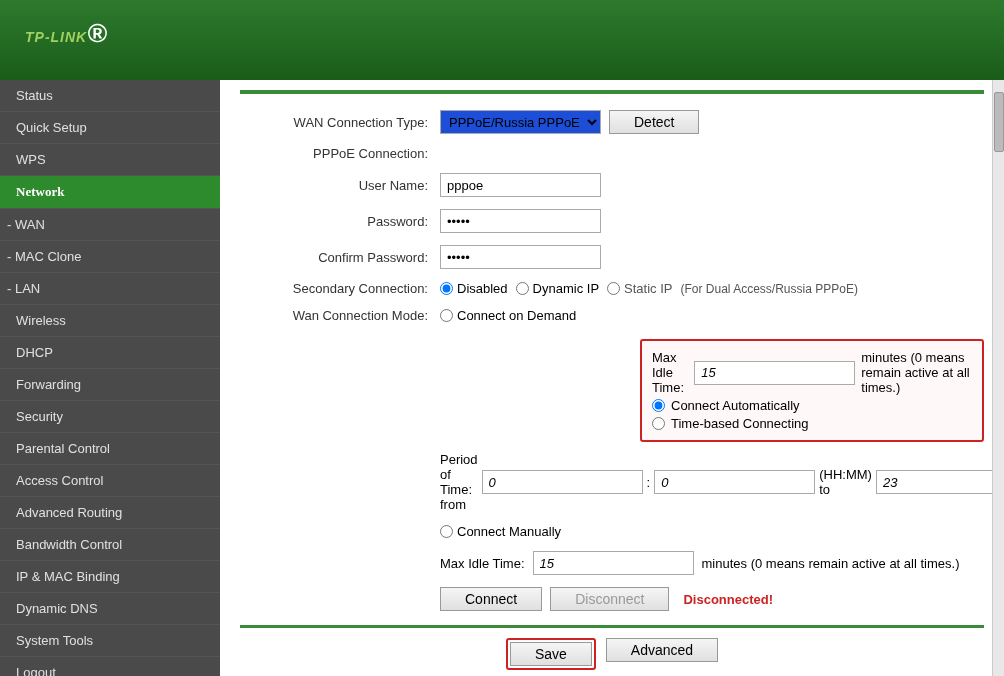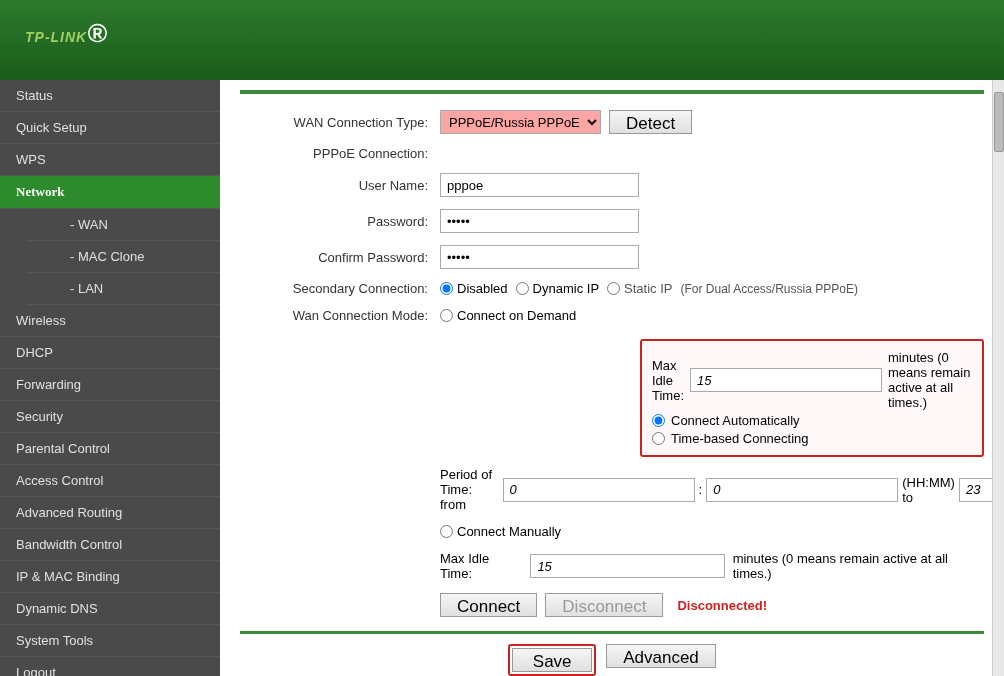--- a/index.html
+++ b/index.html
@@ -39,21 +39,21 @@
     .sidebar-item {
       display: block;
       padding: 8px 16px;
       color: #e0e0e0;
       text-decoration: none;
       font-size: 13px;
       cursor: pointer;
       border-bottom: 1px solid #555;
     }
     .sidebar-item.active { background: #2d8a2d; color: white; font-weight: bold; font-family: Liberation Serif, serif; }
-    .sidebar-item.sub { padding-left: 42px; margin-left: 28px; }
+    .sidebar-item.sub { padding-left: 7px; }
 
     
     .content {
       flex: 1;
       background: white;
       overflow-y: auto;
       padding: 10px 20px;
       position: relative;
     }
 
@@ -79,37 +79,37 @@
     .form-control {
       display: flex;
       align-items: center;
       gap: 8px;
     }
 
     input[type="text"], input[type="password"] {
       border: 1px solid #aaa;
       padding: 3px 6px;
       font-size: 13px;
-      width: 199px;
+      width: 161px;
       height: 24px;
     }
 
     select {
       border: 1px solid #aaa;
       padding: 2px 4px;
       font-size: 13px;
       height: 24px;
-      background: #fca5a5;
+      background: #1d4ed8;
     }
 
     button {
       border: 1px solid #999;
       background: linear-gradient(to bottom, #f5f5f5, #e0e0e0);
-      padding: 3px 16px;
-      font-size: 17px;
+      padding: 3px 24px;
+      font-size: 14px;
       cursor: pointer;
       height: 24px;
     }
 
     .radio-group {
       display: flex;
       align-items: center;
       gap: 8px;
     }
     .radio-option {

